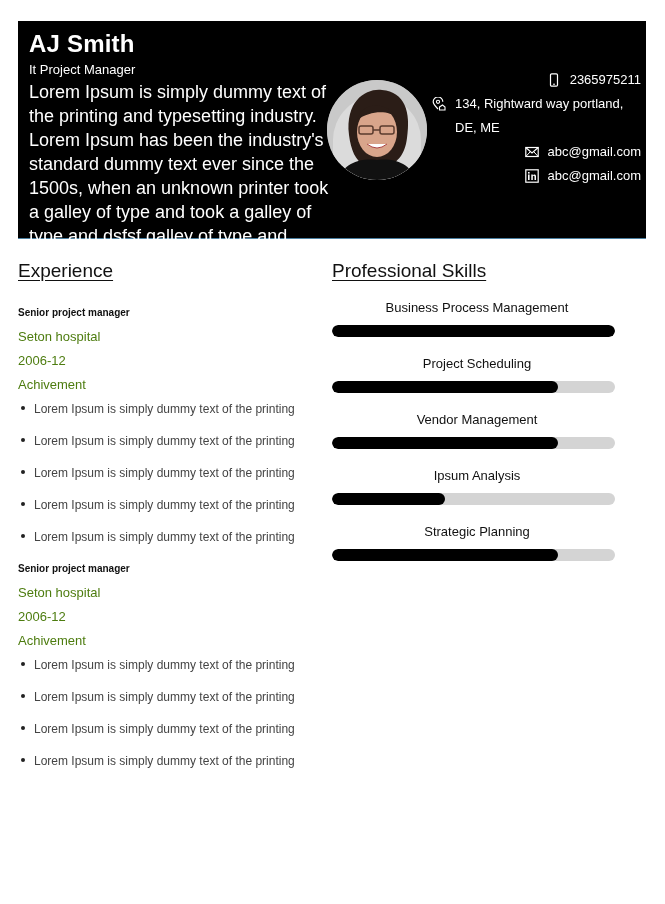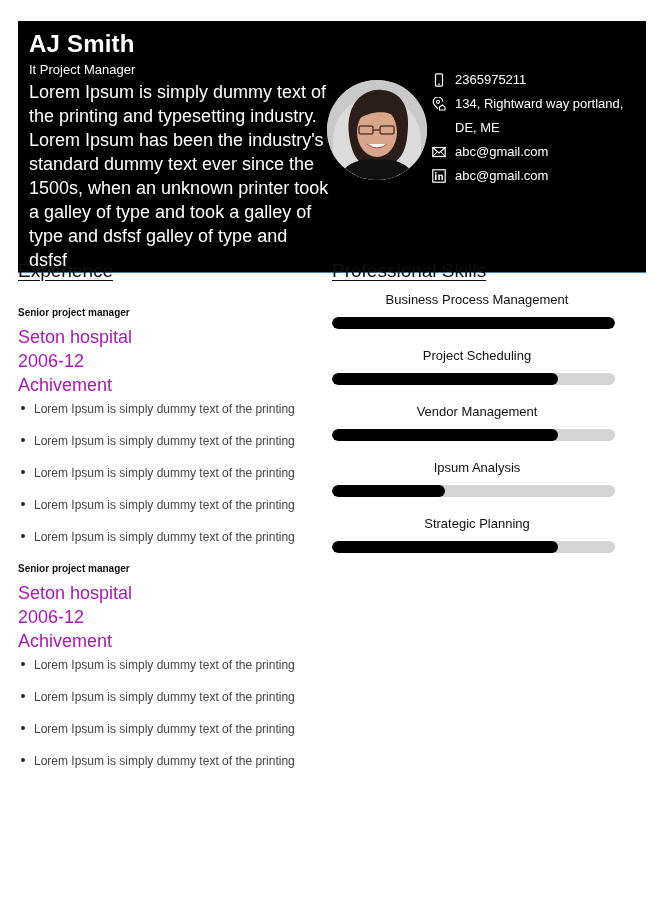--- a/index.html
+++ b/index.html
@@ -1,53 +1,53 @@
 <!DOCTYPE html>
 <html><head>
 <meta charset="utf-8">
 <style>
   * { box-sizing: border-box; margin: 0; padding: 0; }
   html, body { width: 665px; height: 904px; background: #ffffff; overflow: hidden; }
   body { font-family: "Liberation Sans", "DejaVu Sans", sans-serif; color: #222; position: relative; }
 
   .header {
-    position: absolute; left: 18px; top: 21px; width: 628px; height: 252px;
+    position: absolute; left: 18px; top: 21px; width: 628px; height: 218px;
     background: #000; color: #fff;
     border-bottom: 1px solid #4a7fa0;
   }
   .header .left { position: absolute; left: 11px; top: 8px; width: 300px; }
   .name { font-size: 24px; font-weight: bold; line-height: 30px; letter-spacing: 0.2px; }
   .role { font-size: 13px; line-height: 20px; margin-top: 1px; }
   .summary { font-size: 18px; line-height: 24px; margin-top: 0px; }
 
   .photo {
     position: absolute; left: 309px; top: 59px; width: 100px; height: 100px;
     border-radius: 50%; overflow: hidden;
     background: radial-gradient(circle at 50% 50%, #eaeaea 0%, #bdbdbd 60%, #8a8a8a 100%);
   }
   .photo svg { width: 100%; height: 100%; display: block; }
 
   .contact { position: absolute; left: 413px; top: 47px; width: 210px; }
-  .contact-row { display: flex; align-items: flex-start; font-size: 13px; line-height: 24px; }
+  .contact-row { display: flex; align-items: flex-start; font-size: 13px; line-height: 24px; justify-content: flex-end; }
   .contact-row .ic { width: 16px; height: 24px; display: flex; align-items: center; justify-content: center; margin-right: 8px; flex-shrink: 0; }
   .contact-row .ic svg { width: 14px; height: 14px; display: block; }
 
   .col-left { position: absolute; left: 18px; top: 258px; width: 300px; }
   .col-right { position: absolute; left: 332px; top: 258px; width: 290px; }
 
   .section-title {
     font-size: 19px; line-height: 26px; text-decoration: underline;
     text-underline-offset: 3px; color: #111; font-weight: normal;
   }
   .col-left .section-title { margin-bottom: 17px; }
-  .col-right .section-title { margin-bottom: 4px; }
+  .col-right .section-title { margin-bottom: 12px; }
 
   .job { margin-bottom: 0; }
   .job-title { font-size: 10px; font-weight: bold; line-height: 24px; color: #111; }
-  .job-line { font-size: 18px; line-height: 24px; color: #a21caf; }
+  .job-line { font-size: 13px; line-height: 24px; color: #4d7c0f; }
   .bullets { list-style: none; margin-top: 0px; }
   .bullets li { position: relative; padding-left: 16px; font-size: 12px; line-height: 24px; color: #444; margin-bottom: 8px; width: 290px; }
   .bullets li::before { content: ""; position: absolute; left: 3px; top: 9px; width: 4px; height: 4px; border-radius: 50%; background: #222; }
 
   .skill { margin-bottom: 12px; text-align: center; }
   .skill-name { font-size: 13px; line-height: 24px; color: #111; font-weight: 500; }
   .bar { width: 283px; height: 12px; background: #d4d4d4; border-radius: 6px; margin-top: 5px; margin-bottom: 15px; overflow: hidden; }
   .bar .fill { height: 12px; background: #000; border-radius: 6px; }
 </style>
 </head>

